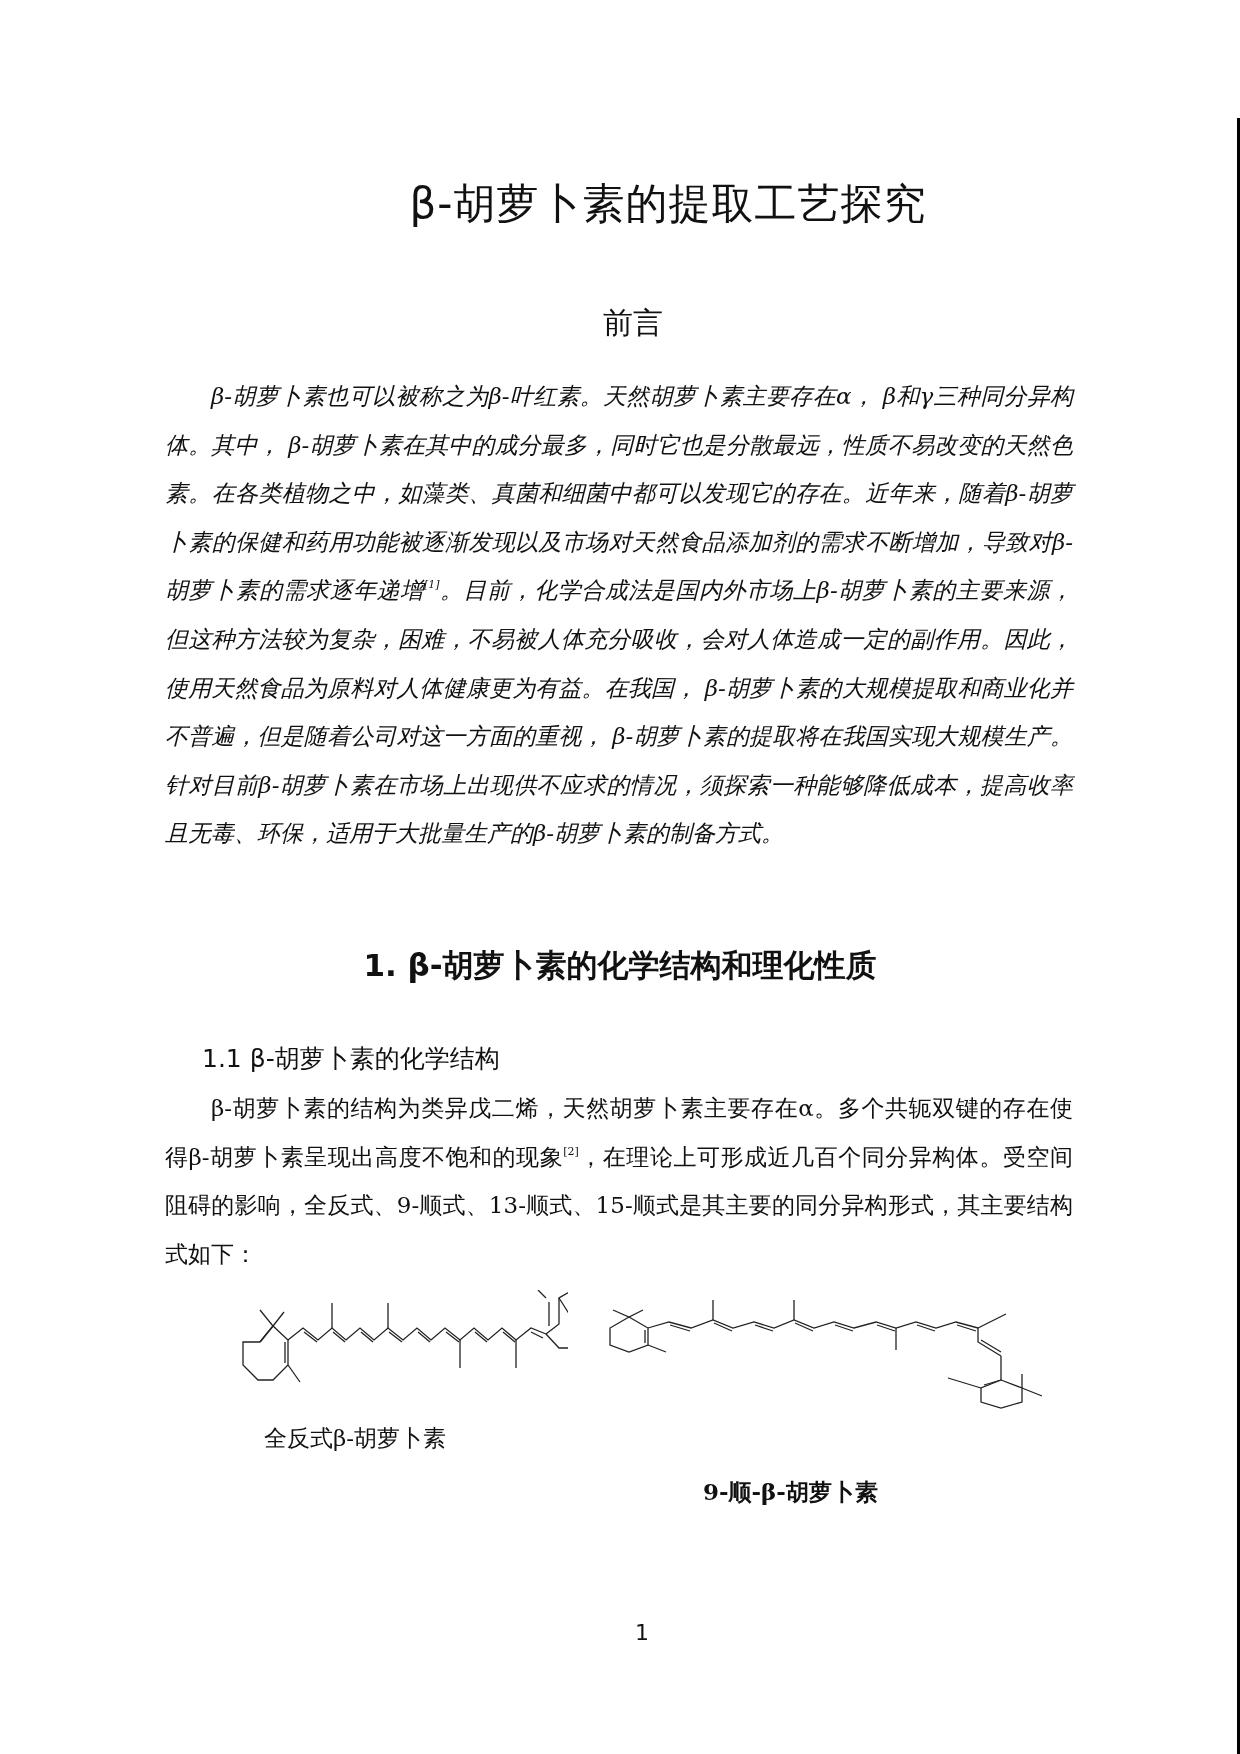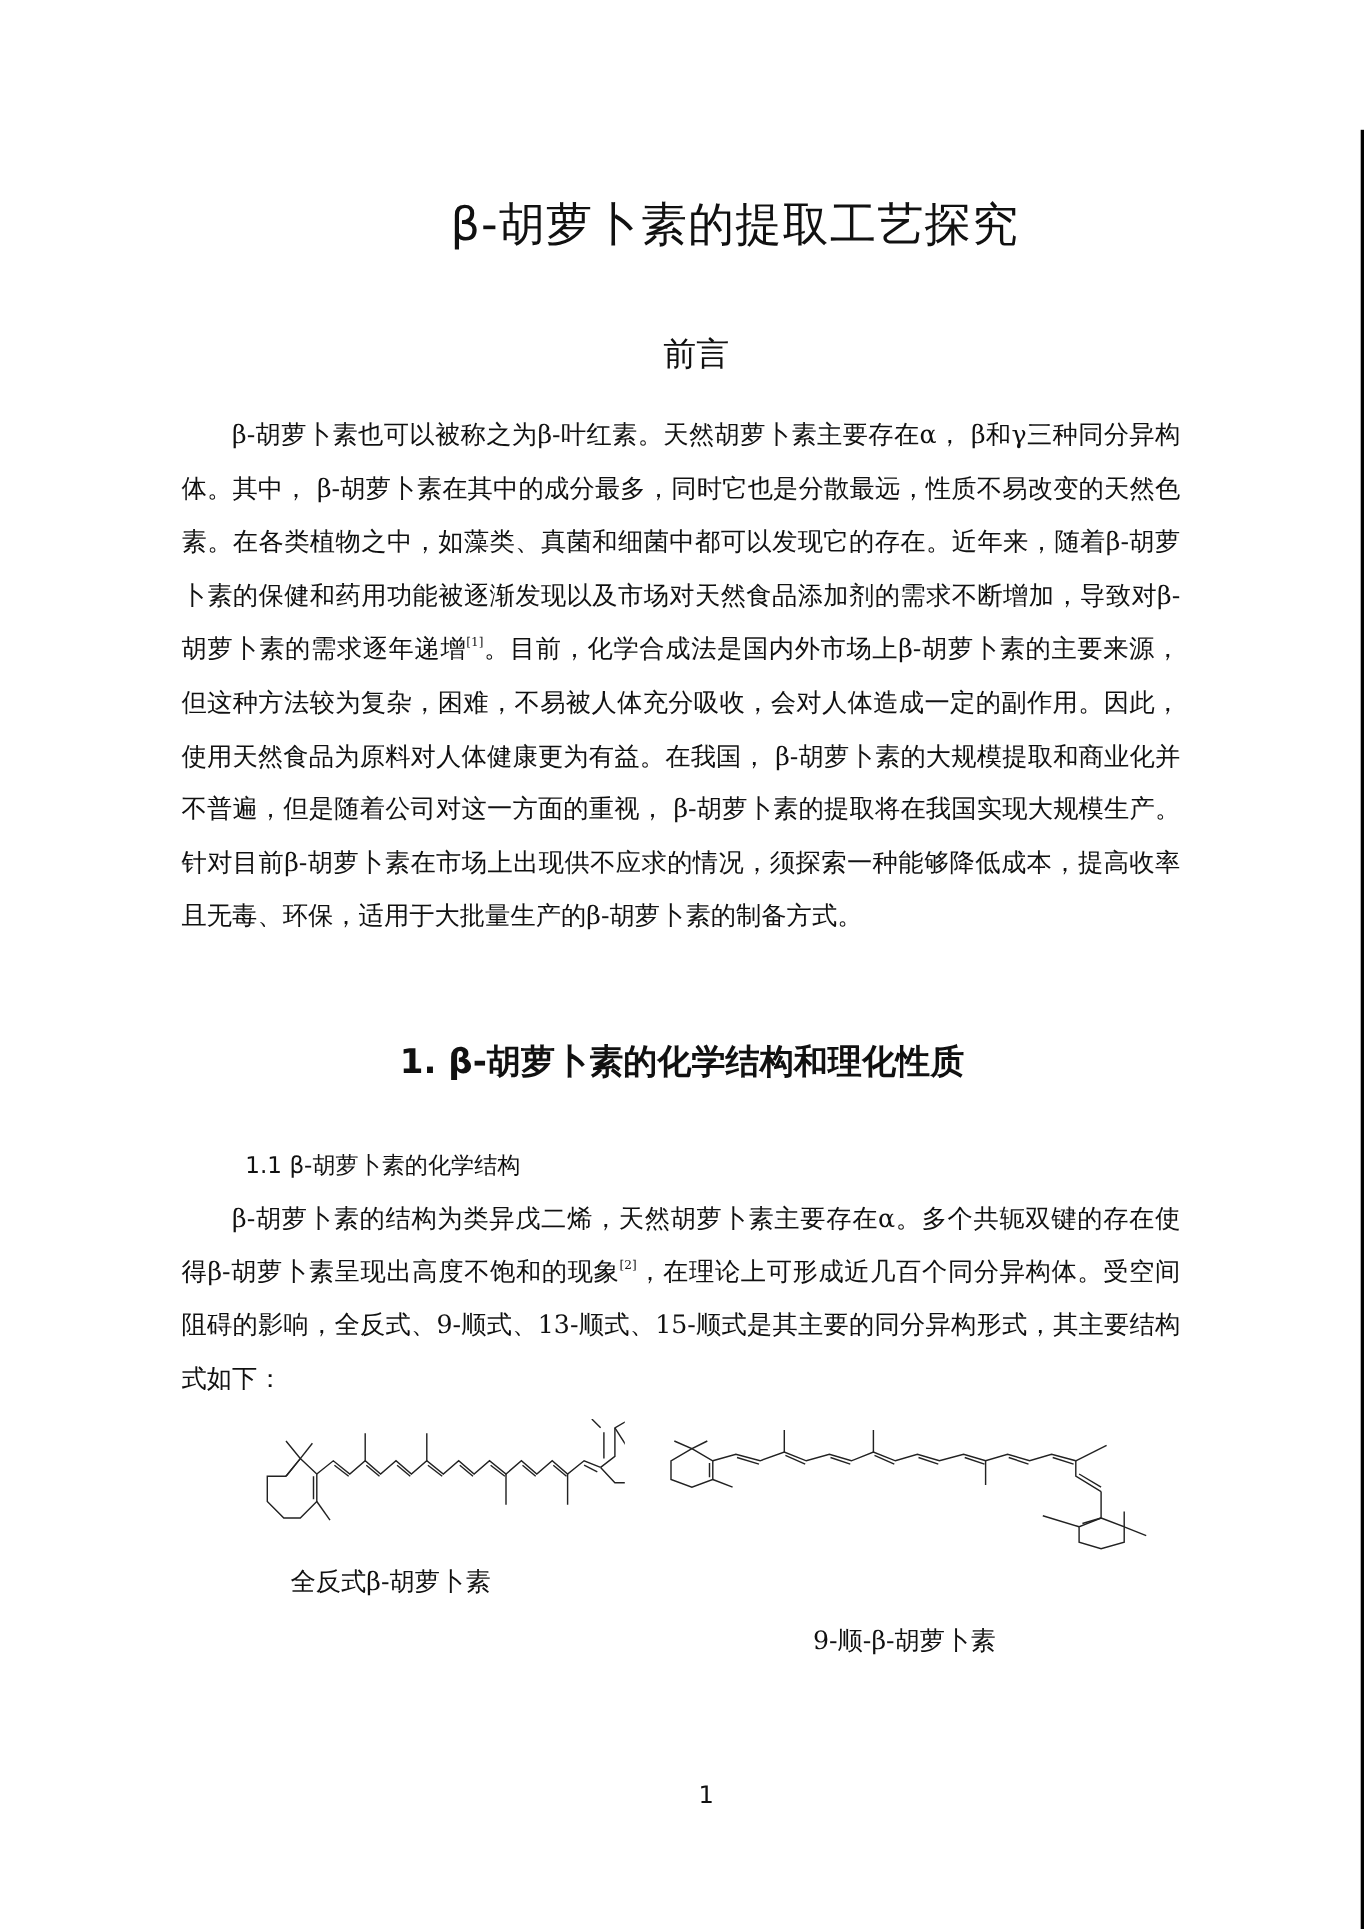--- a/index.html
+++ b/index.html
@@ -21,42 +21,42 @@
     position: absolute; left: 0; width: 1240px; top: 290px;
     text-align: center; font-family: "DejaVu Sans", "Liberation Sans", sans-serif;
     font-size: 30px; line-height: 40px; color: #111;
   }
   .para {
     position: absolute; left: 165px; width: 908px;
     font-size: 23px; line-height: 48.6px; text-align: justify;
     text-indent: 2em; margin: 0;
   }
   .para sup { font-size: 11px; vertical-align: 10px; line-height: 0; }
-  .p1 { top: 372px; }
+  .p1 { top: 372px; font-style: italic; }
   .section-heading {
     position: absolute; left: 0; width: 1240px; top: 943px;
     text-align: center; font-family: "DejaVu Sans", "Liberation Sans", sans-serif;
     font-size: 31px; line-height: 44px; color: #111;
   }
   .subsection-heading {
-    position: absolute; left: 223px; top: 1044px;
+    position: absolute; left: 202px; top: 1044px;
     font-family: "DejaVu Sans", "Liberation Sans", sans-serif;
-    font-size: 21px; line-height: 30px; color: #111;
+    font-size: 25px; line-height: 30px; color: #111;
   }
   .p2 { top: 1084px; }
   .structure {
     position: absolute;
   }
   .s1 { left: 228px; top: 1290px; width: 340px; height: 130px; }
   .s2 { left: 596px; top: 1300px; width: 460px; height: 130px; }
   .caption {
     position: absolute; font-size: 23px; line-height: 32px; color: #111;
   }
   .c1 { left: 264px; top: 1422px; }
-  .c2 { left: 739px; top: 1476px; }
+  .c2 { left: 703px; top: 1476px; font-weight: bold; }
   .page-number {
     position: absolute; left: 0; width: 1284px; top: 1618px; text-align: center;
     font-family: "DejaVu Sans", "Liberation Sans", sans-serif; font-size: 22px; line-height: 30px;
   }
 </style>
 </head>
 <body>
 
 <div class="edge-line"></div>
 

